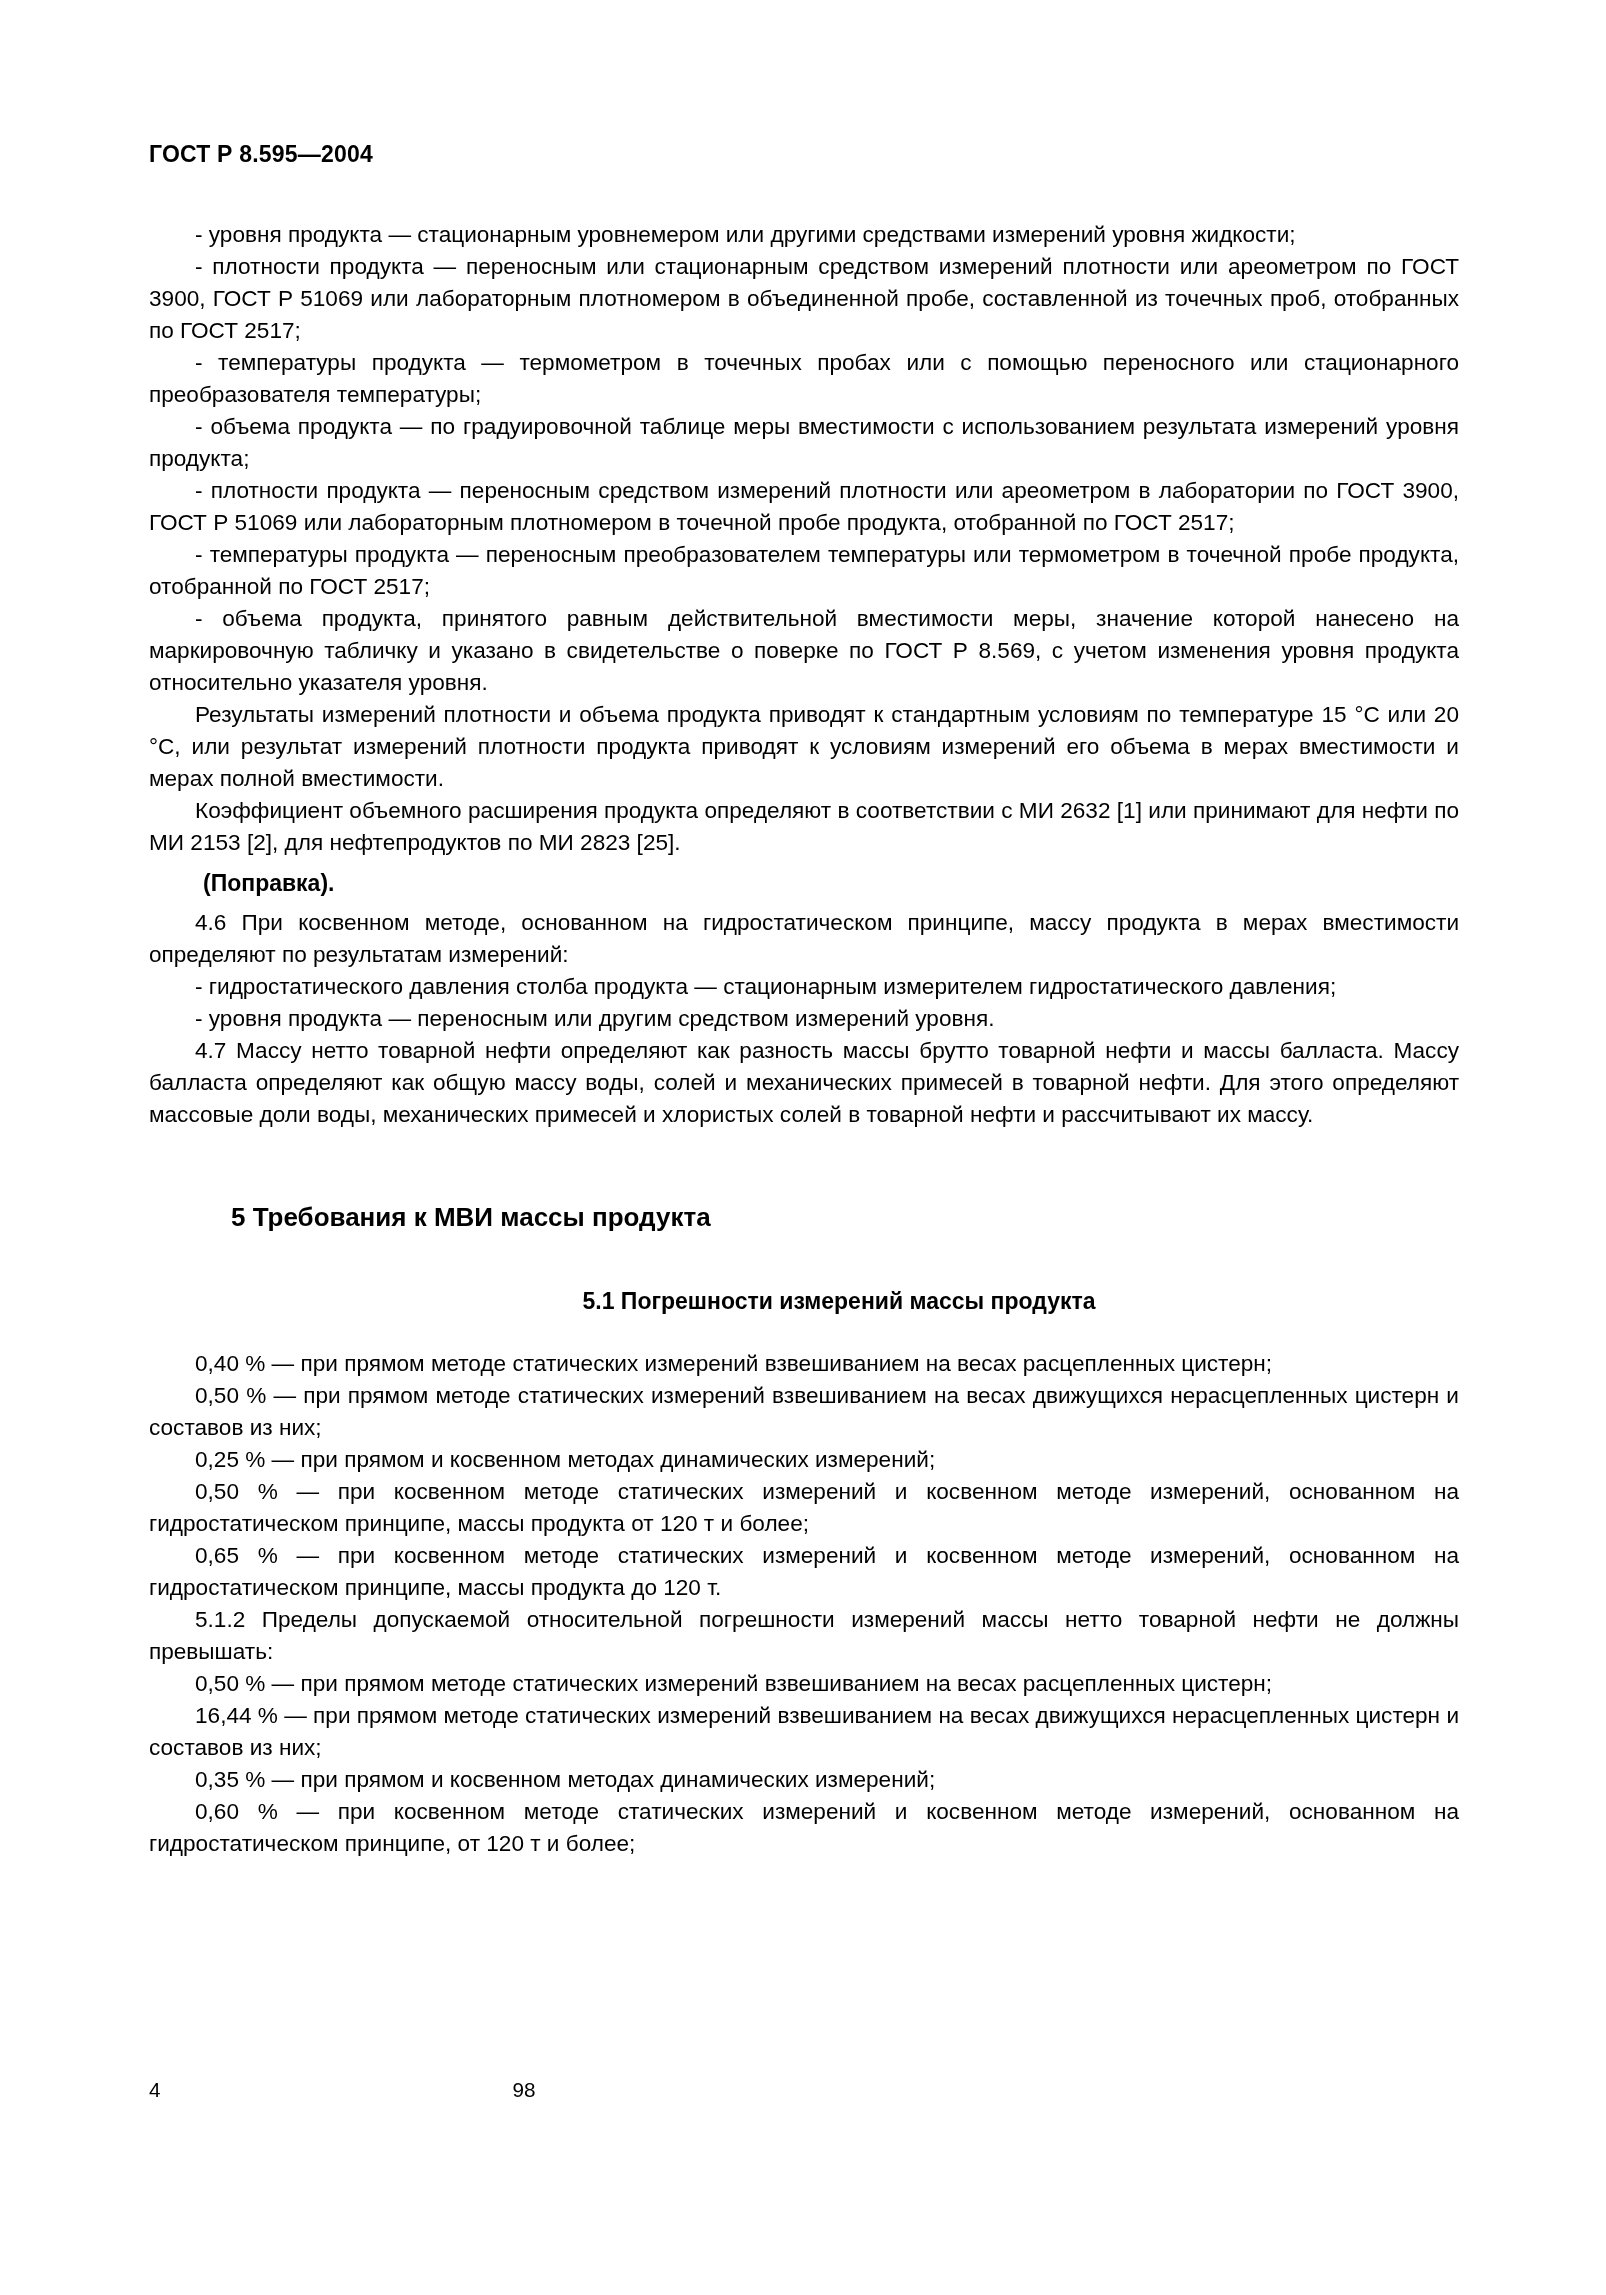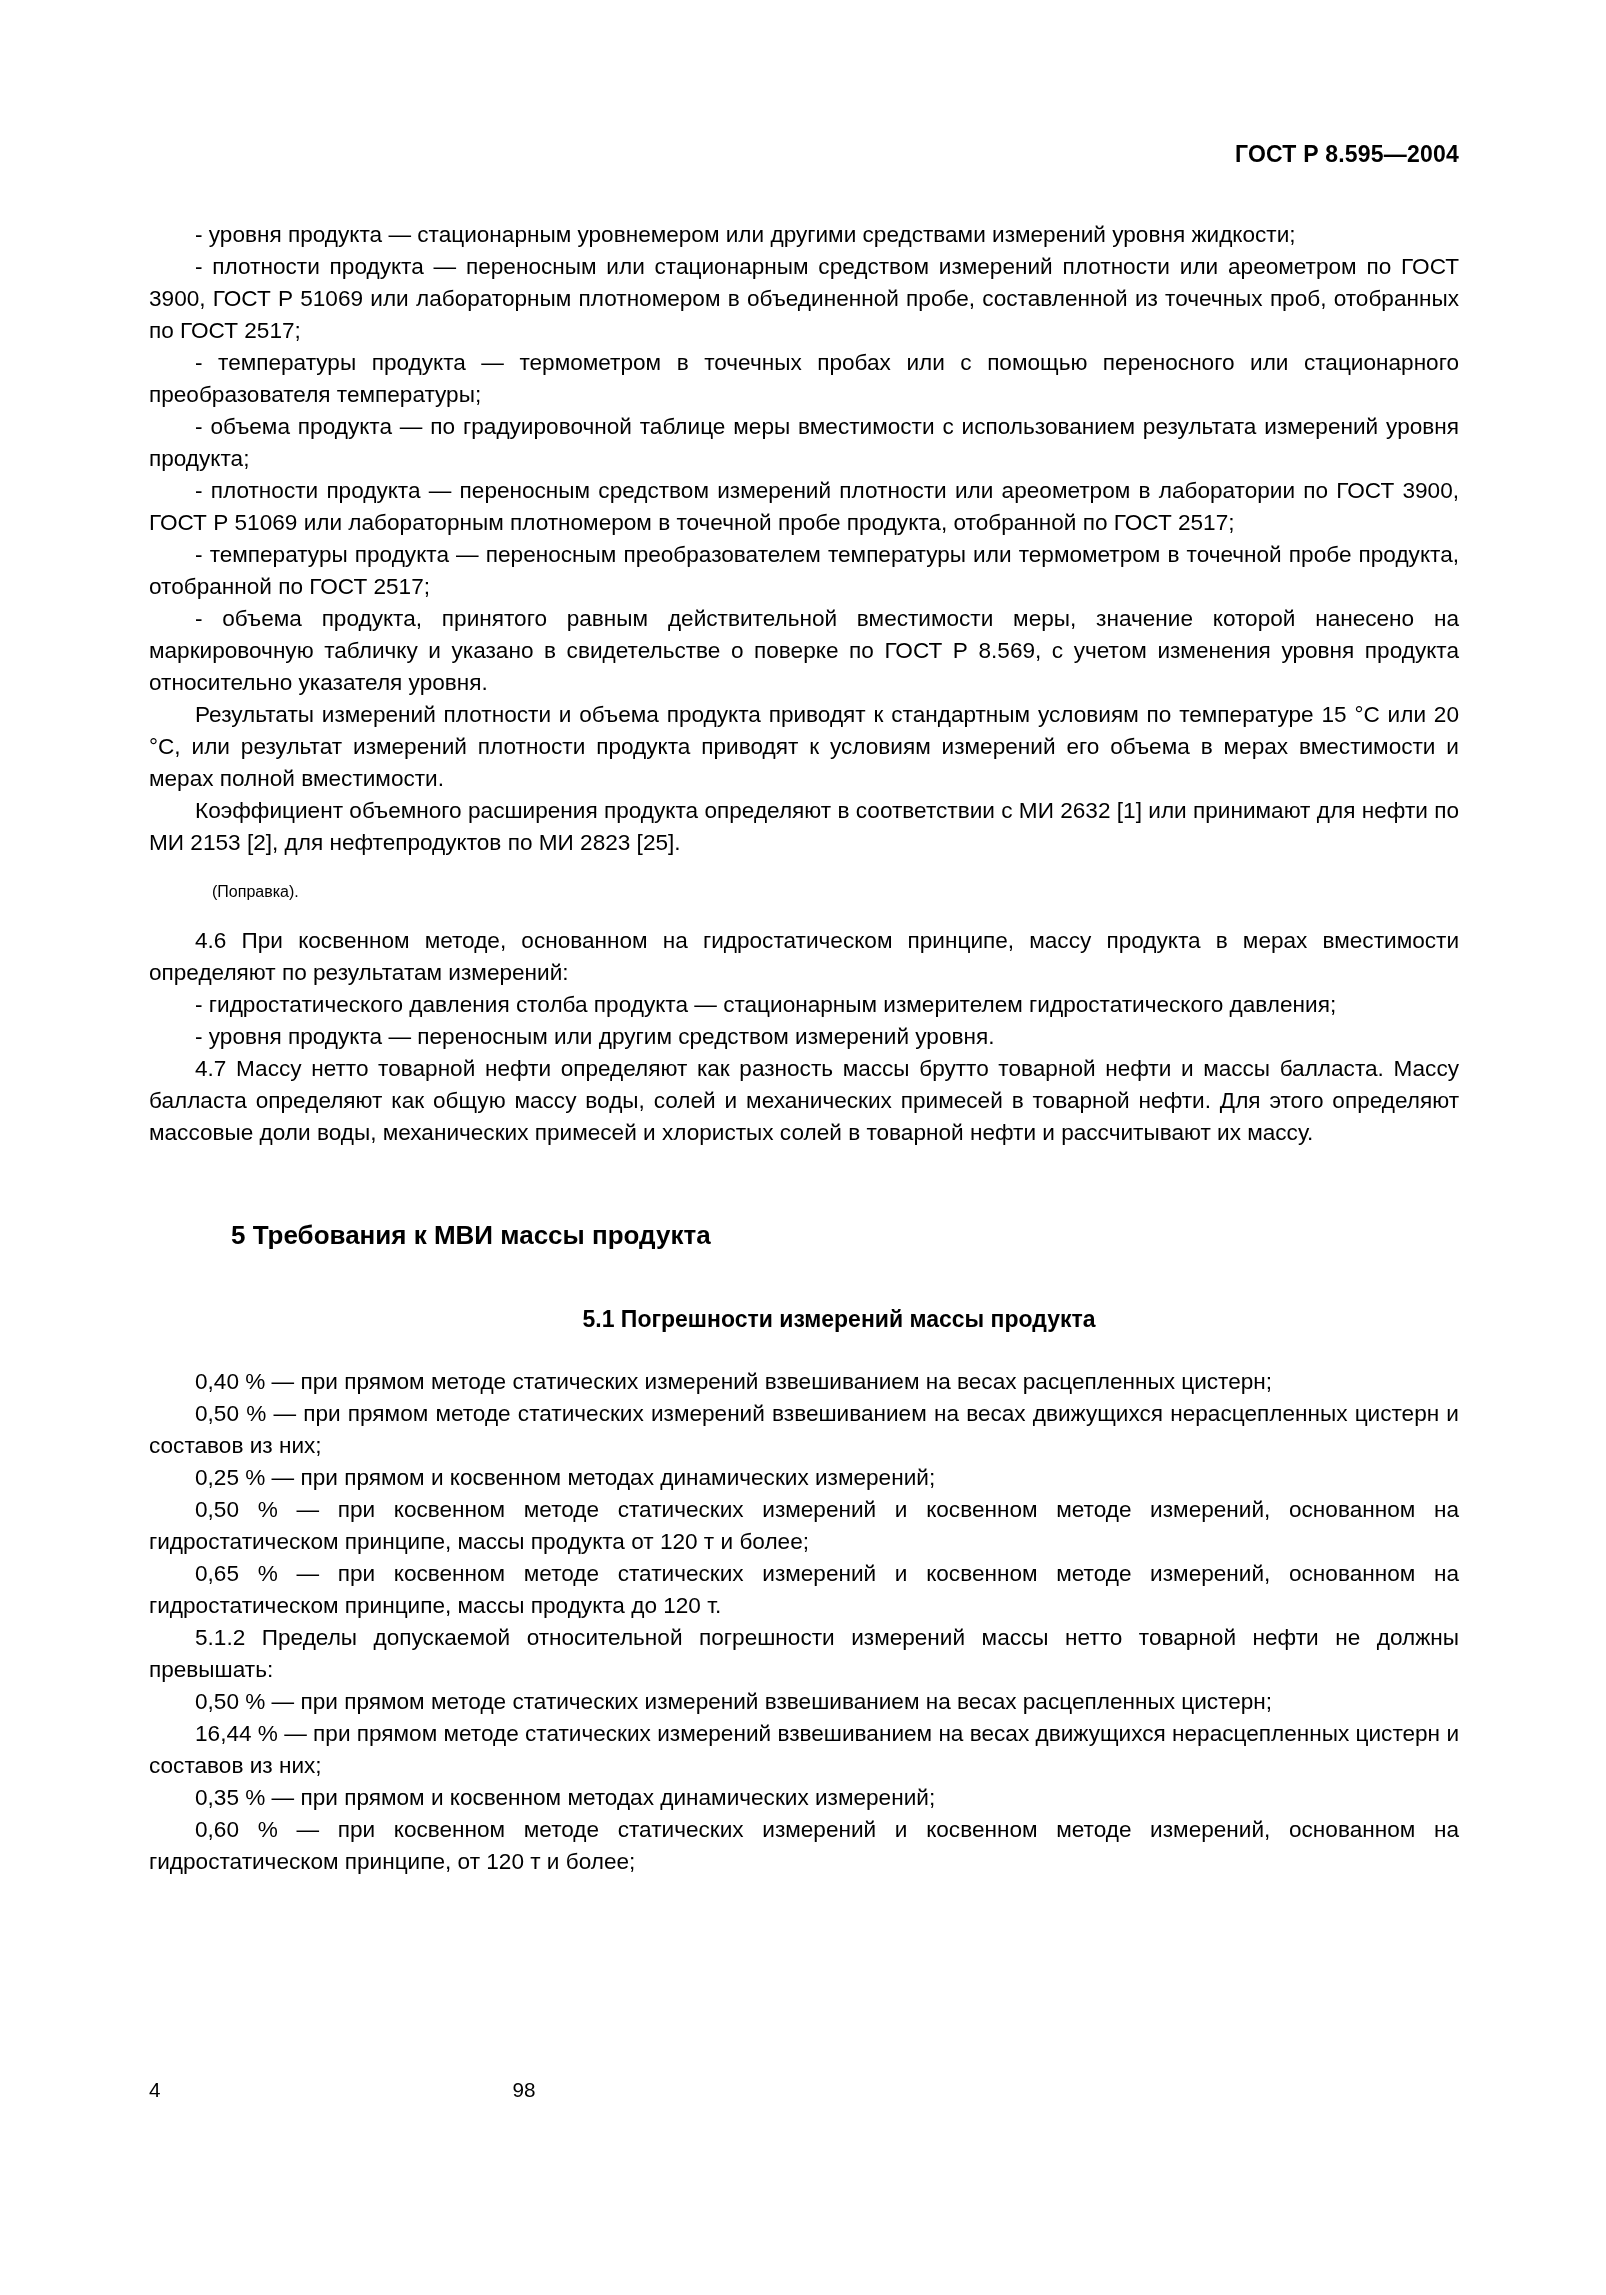--- a/index.html
+++ b/index.html
@@ -26,21 +26,20 @@
     top: 142px;
     width: 1310px;
   }
   .doc-header {
     font-size: 23px;
     font-weight: bold;
     letter-spacing: 0.2px;
     line-height: 1.1;
     margin: 0 0 52px 0;
     white-space: nowrap;
-    text-align: right;
   }
   p.body-text {
     margin: 0;
     font-size: 22.6px;
     line-height: 32px;
     text-align: justify;
     text-indent: 46px;
     hyphens: manual;
     word-spacing: 0px;
   }
@@ -53,23 +52,23 @@
   }
   .sect-h2 {
     margin: 0;
     font-size: 23px;
     font-weight: bold;
     text-indent: 70px;
     line-height: 32px;
     text-align: center;
   }
   .bold-note {
-    margin: 17px;
-    font-size: 16px;
-    font-weight: normal;
+    margin: 8px;
+    font-size: 23px;
+    font-weight: bold;
     line-height: 32px;
     text-indent: 46px;
   }
   .sp-h1-before { height: 58px; }
   .sp-h1-after  { height: 40px; }
   .sp-h2-after  { height: 31px; }
   .footer {
     position: absolute;
     left: 149px;
     top: 2078px;

